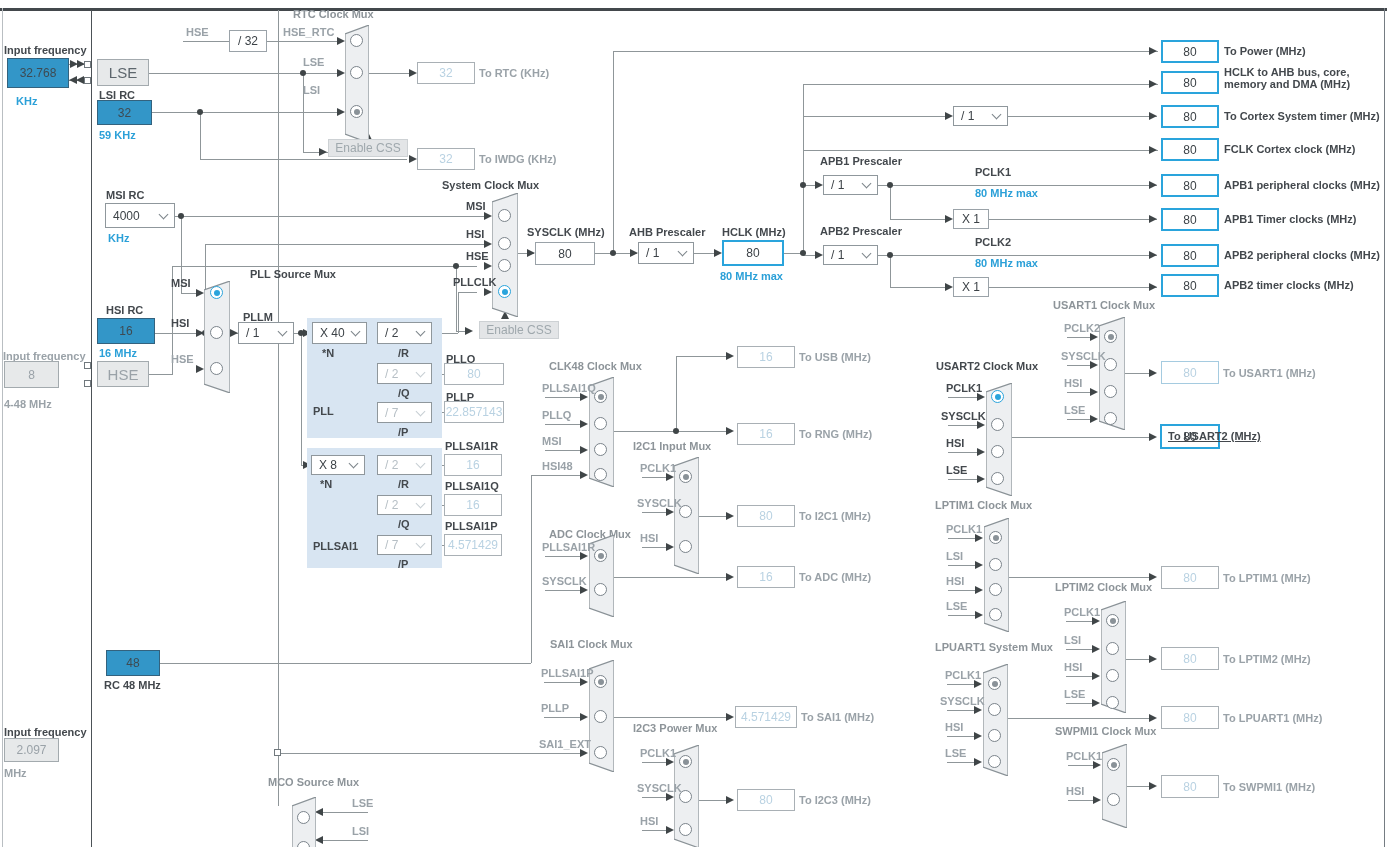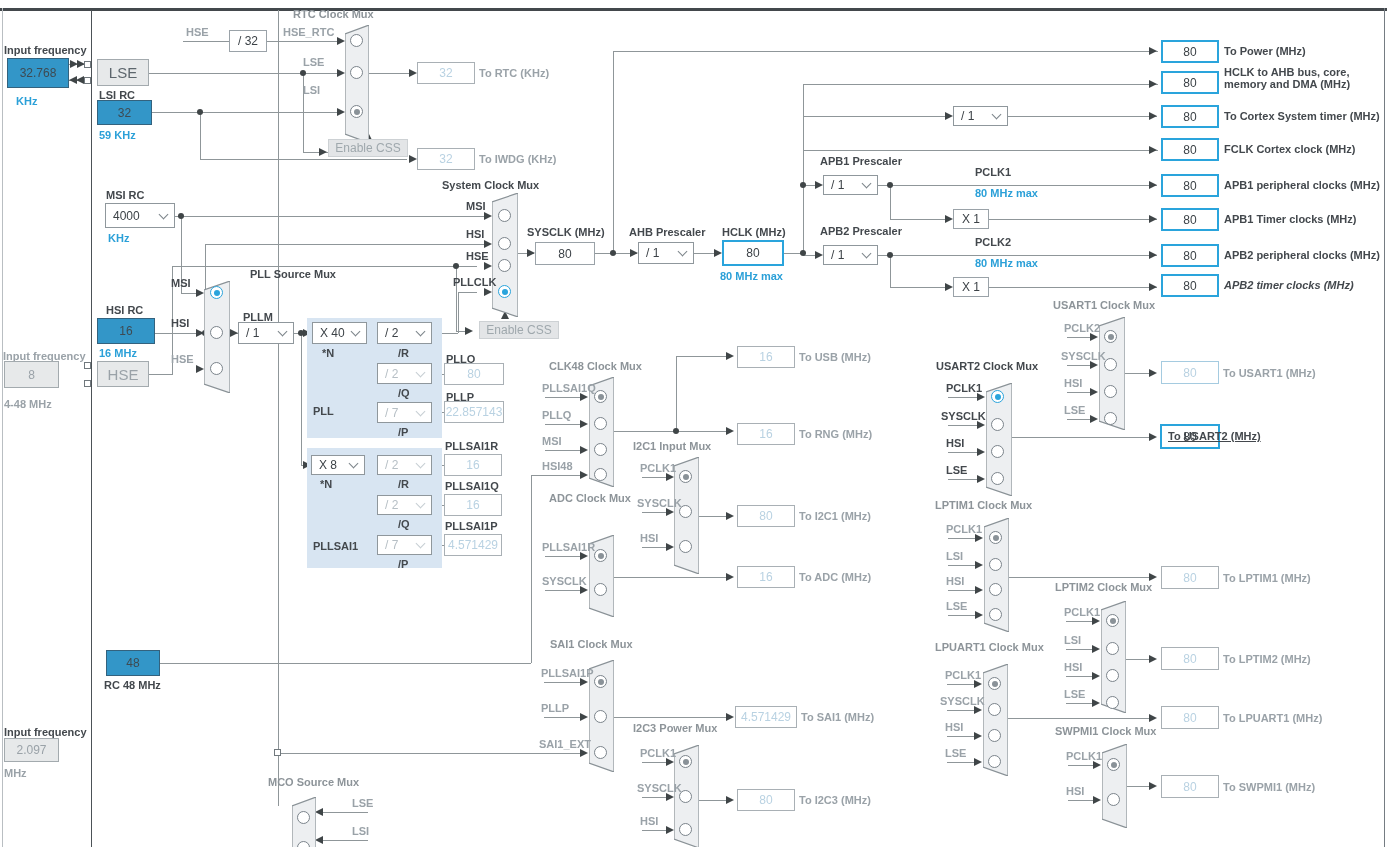--- a/index.html
+++ b/index.html
@@ -446,21 +446,21 @@
     <div class="lbl" style="left: 1224px; top: 110px;">To Cortex System timer (MHz)</div>
     <div class="vbox vbox-on" style="left: 1161px; top: 138px; width: 58px; height: 23px;">80</div>
     <div class="lbl" style="left: 1224px; top: 143px;">FCLK Cortex clock (MHz)</div>
     <div class="vbox vbox-on" style="left: 1161px; top: 174px; width: 58px; height: 23px;">80</div>
     <div class="lbl" style="left: 1224px; top: 179px;">APB1 peripheral clocks (MHz)</div>
     <div class="vbox vbox-on" style="left: 1161px; top: 208px; width: 58px; height: 23px;">80</div>
     <div class="lbl" style="left: 1224px; top: 213px;">APB1 Timer clocks (MHz)</div>
     <div class="vbox vbox-on" style="left: 1161px; top: 244px; width: 58px; height: 23px;">80</div>
     <div class="lbl" style="left: 1224px; top: 249px;">APB2 peripheral clocks (MHz)</div>
     <div class="vbox vbox-on" style="left: 1161px; top: 274px; width: 58px; height: 23px;">80</div>
-    <div class="lbl" style="left: 1224px; top: 279px; font-style: italic;">APB2 timer clocks (MHz)</div>
+    <div class="lbl" style="left: 1224px; top: 279px;">APB2 timer clocks (MHz)</div>
     <div class="lblt" style="left: 549px; top: 360px;">CLK48 Clock Mux</div>
     <div class="mux" style="left: 589px; top: 377px;">
       <svg width="25" height="110" style="display:block">
         <polygon points="0,9 25,0 25,110 0,101" fill="#edeff1" stroke="#8a9297" stroke-width="1.2"></polygon>
       </svg>
     </div>
     <div class="radio sg" style="left: 594px; top: 390px;"></div>
     <div class="radio" style="left: 594px; top: 417px;"></div>
     <div class="radio" style="left: 594px; top: 443px;"></div>
     <div class="radio" style="left: 594px; top: 468px;"></div>
@@ -473,21 +473,21 @@
       <svg width="25" height="117" style="display:block">
         <polygon points="0,9 25,0 25,117 0,108" fill="#edeff1" stroke="#8a9297" stroke-width="1.2"></polygon>
       </svg>
     </div>
     <div class="radio sg" style="left: 679px; top: 470px;"></div>
     <div class="radio" style="left: 679px; top: 505px;"></div>
     <div class="radio" style="left: 679px; top: 540px;"></div>
     <div class="lblg" style="left: 640px; top: 462px;">PCLK1</div>
     <div class="lblg" style="left: 637px; top: 497px;">SYSCLK</div>
     <div class="lblg" style="left: 640px; top: 532px;">HSI</div>
-    <div class="lblt" style="left: 549px; top: 492px;">ADC Clock Mux</div>
+    <div class="lblt" style="left: 549px; top: 528px;">ADC Clock Mux</div>
     <div class="mux" style="left: 589px; top: 535px;">
       <svg width="25" height="82" style="display:block">
         <polygon points="0,9 25,0 25,82 0,73" fill="#edeff1" stroke="#8a9297" stroke-width="1.2"></polygon>
       </svg>
     </div>
     <div class="radio sg" style="left: 594px; top: 549px;"></div>
     <div class="radio" style="left: 594px; top: 583px;"></div>
     <div class="lblg" style="left: 542px; top: 541px;">PLLSAI1R</div>
     <div class="lblg" style="left: 542px; top: 575px;">SYSCLK</div>
     <div class="lblt" style="left: 550px; top: 638px;">SAI1 Clock Mux</div>
@@ -563,21 +563,21 @@
       </svg>
     </div>
     <div class="radio sg" style="left: 1106px; top: 614px;"></div>
     <div class="radio" style="left: 1106px; top: 642px;"></div>
     <div class="radio" style="left: 1106px; top: 669px;"></div>
     <div class="radio" style="left: 1106px; top: 696px;"></div>
     <div class="lblg" style="left: 1064px; top: 606px;">PCLK1</div>
     <div class="lblg" style="left: 1064px; top: 634px;">LSI</div>
     <div class="lblg" style="left: 1064px; top: 661px;">HSI</div>
     <div class="lblg" style="left: 1064px; top: 688px;">LSE</div>
-    <div class="lblt" style="left: 935px; top: 641px;">LPUART1 Clock Mux</div>
+    <div class="lblt" style="left: 935px; top: 641px;">LPUART1 System Mux</div>
     <div class="mux" style="left: 983px; top: 664px;">
       <svg width="25" height="112" style="display:block">
         <polygon points="0,9 25,0 25,112 0,103" fill="#edeff1" stroke="#8a9297" stroke-width="1.2"></polygon>
       </svg>
     </div>
     <div class="radio sg" style="left: 988px; top: 677px;"></div>
     <div class="radio" style="left: 988px; top: 703px;"></div>
     <div class="radio" style="left: 988px; top: 729px;"></div>
     <div class="radio" style="left: 988px; top: 755px;"></div>
     <div class="lblg" style="left: 945px; top: 669px;">PCLK1</div>

